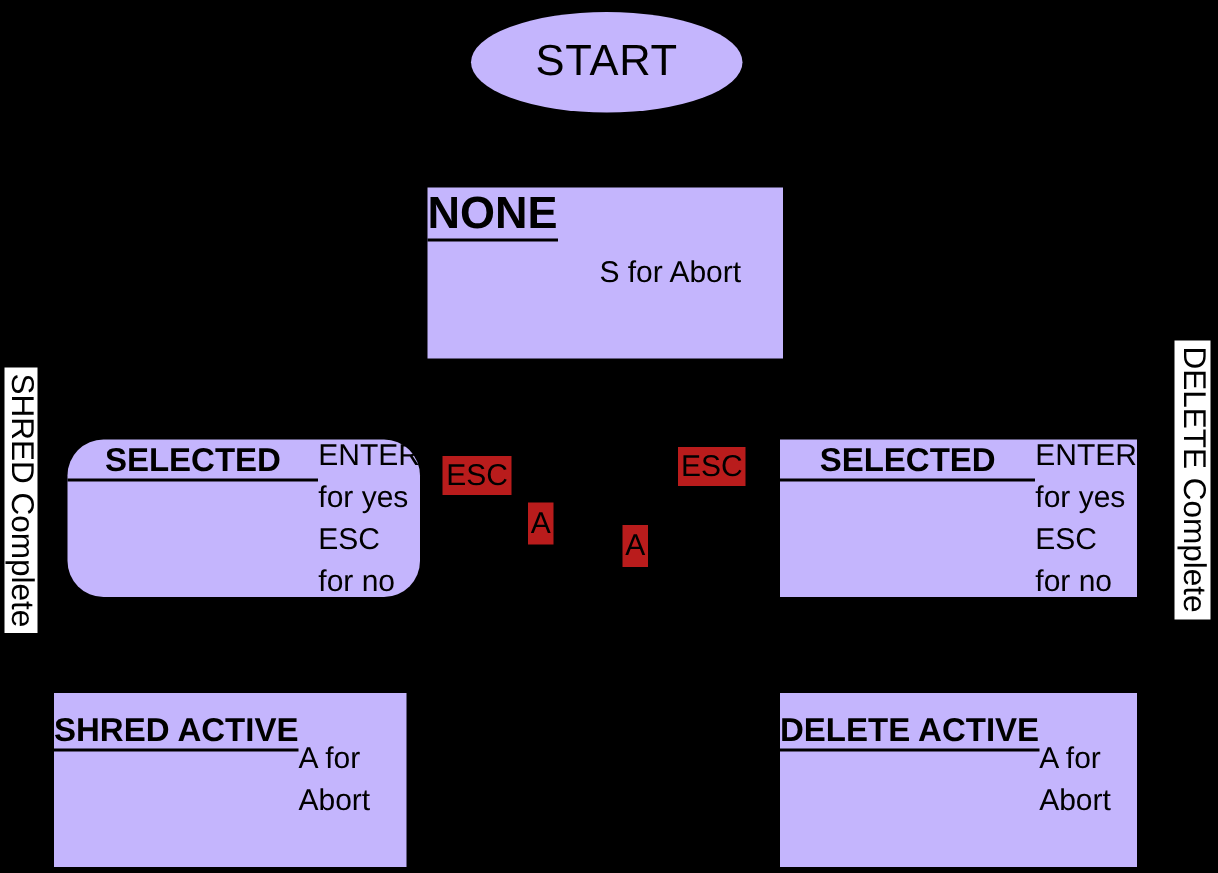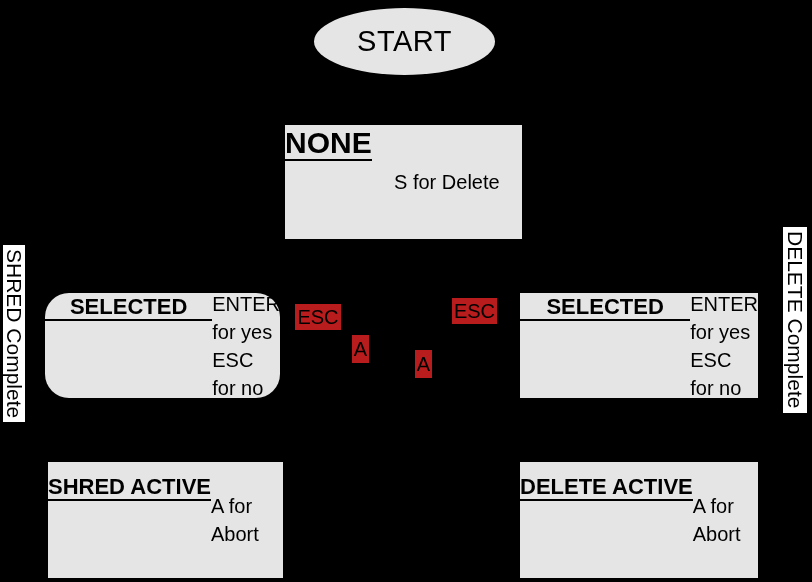--- a/index.html
+++ b/index.html
@@ -5,21 +5,21 @@
   html, body { margin: 0; padding: 0; }
   body {
     width: 812px; height: 582px;
     background: #000000;
     position: relative;
     overflow: hidden;
     font-family: "Liberation Sans", sans-serif;
     color: #000000;
   }
   .abs { position: absolute; }
-  .node { background: #e5e5e5; box-sizing: border-box; }
+  .node { background: #c4b5fd; box-sizing: border-box; }
 
   
   #start {
     left: 314px; top: 8px; width: 181px; height: 67px;
     border-radius: 50%;
     display: flex; align-items: center; justify-content: center;
     font-size: 29px; letter-spacing: 0.5px;
   }
 
   
@@ -38,21 +38,21 @@
     font-size: 20px; line-height: 28px;
   }
 
   #none            { left: 285px; top: 125px; width: 237px; height: 114px; }
   #none .state-title { height: 36px; font-size: 30px; }
 
   #shred-selected  { left: 45px;  top: 293px; width: 235px; height: 105px; border-radius: 24px; }
   #delete-selected { left: 520px; top: 293px; width: 238px; height: 105px; }
   #shred-selected .state-title, #delete-selected .state-title { height: 28px; font-size: 22px; }
 
-  #shred-active    { left: 48px;  top: 462px; width: 235px; height: 116px; }
+  #shred-active    { left: 36px;  top: 462px; width: 235px; height: 116px; }
   #delete-active   { left: 520px; top: 462px; width: 238px; height: 116px; }
   #shred-active .state-title, #delete-active .state-title { height: 39px; font-size: 22px; }
 
   
   .edge-label {
     background: #b91c1c;
     display: flex; align-items: center; justify-content: center;
     font-size: 20px;
   }
   #esc-left  { left: 295px; top: 304px; width: 46px; height: 26px; }
@@ -72,21 +72,21 @@
   #delete-complete { left: 783px; top: 227px; width: 24px; height: 186px; line-height: 24px; }
 </style>
 </head>
 <body>
 
 <div id="start" class="abs node">START</div>
 
 <div id="none" class="abs node state">
   <div class="state-title">NONE</div>
   <div class="state-body">
-    <div>S for Delete</div>
+    <div>S for Abort</div>
   </div>
 </div>
 
 <div id="shred-selected" class="abs node state">
   <div class="state-title">SHRED SELECTED</div>
   <div class="state-body">
     <div>ENTER for yes</div>
     <div>ESC for no</div>
   </div>
 </div>

